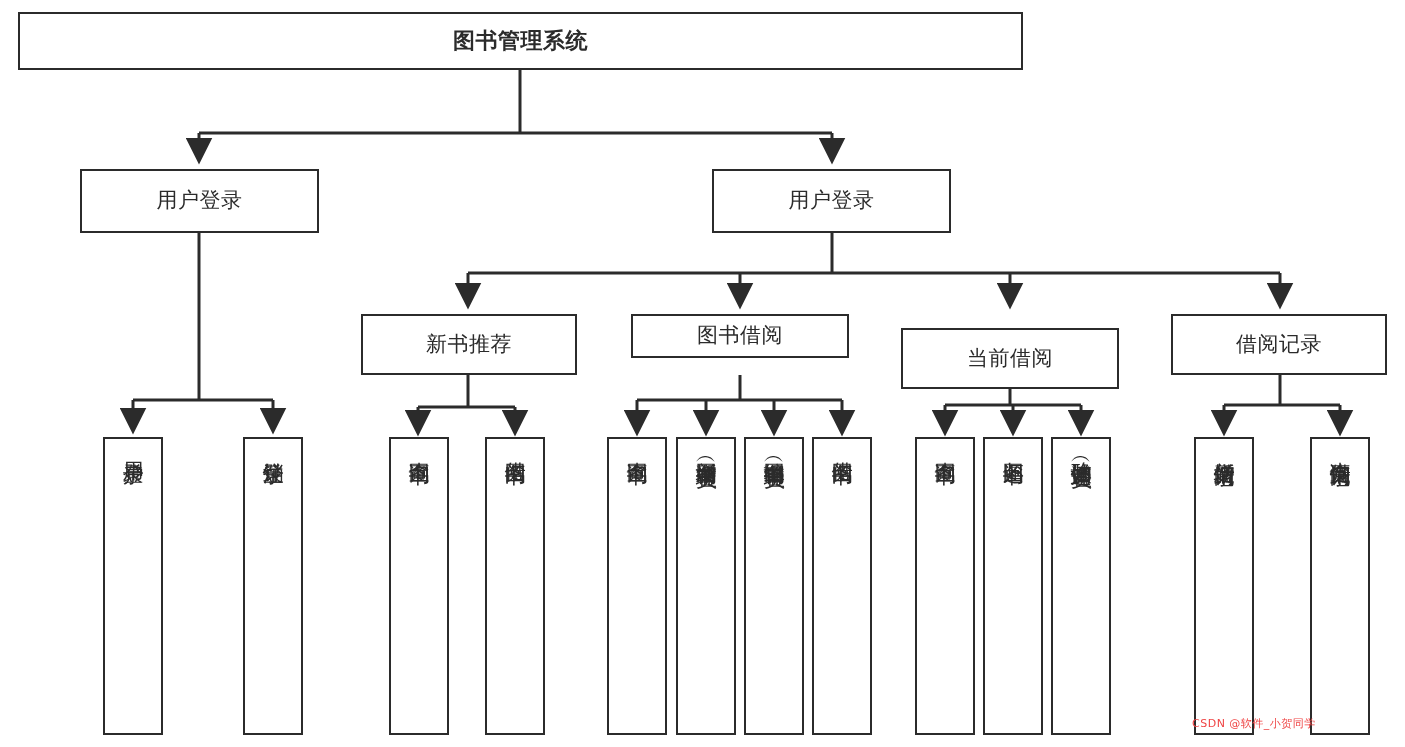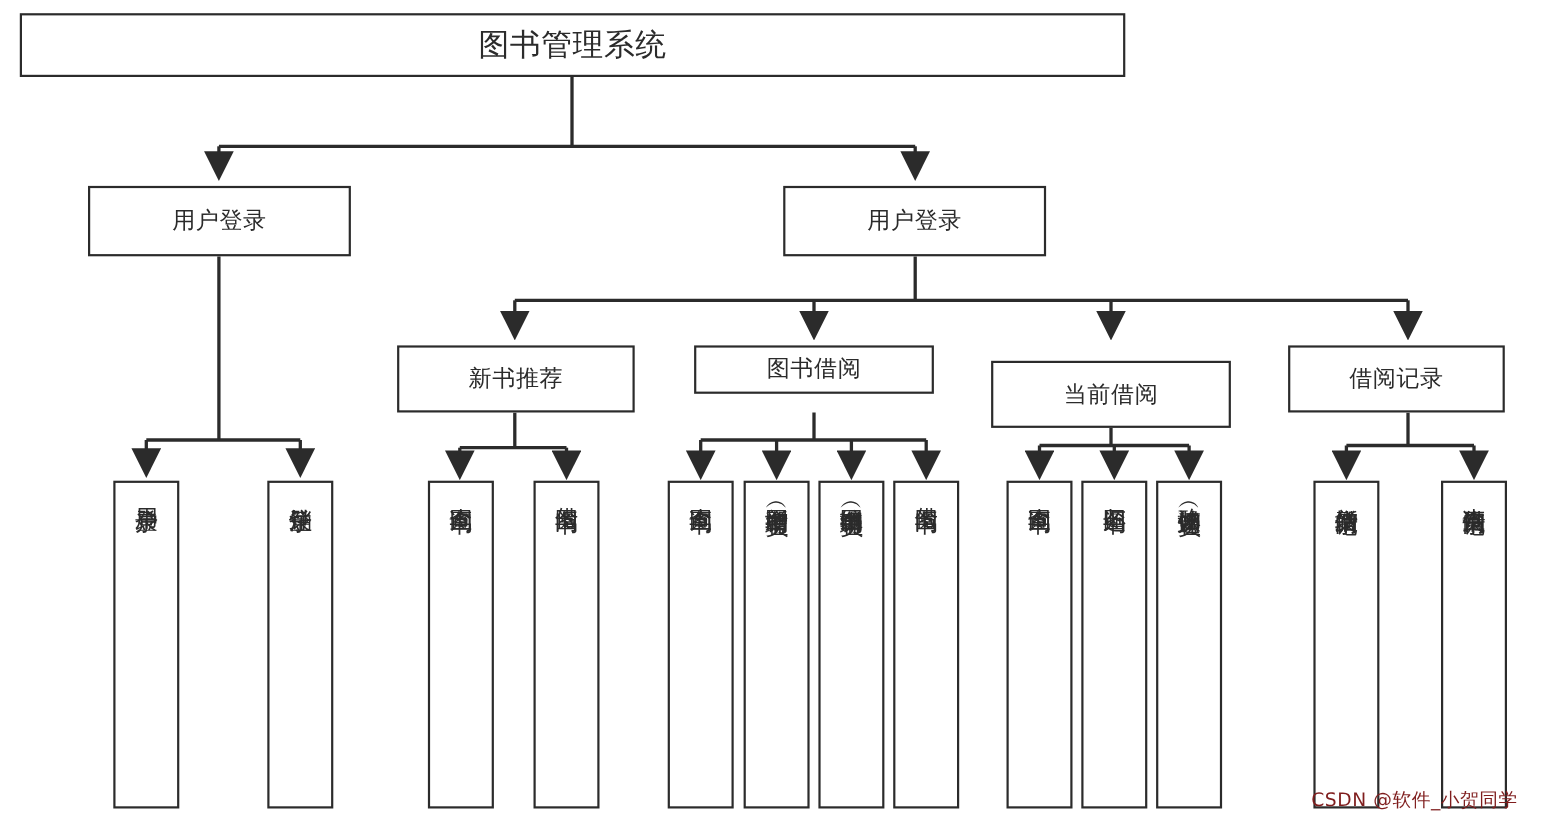--- a/index.html
+++ b/index.html
@@ -39,39 +39,40 @@
     display: block;
     text-align: center;
     line-height: 1.22;
     letter-spacing: 0.5px;
   }
   .node.horiz .label {
     font-size: 21px;
     white-space: nowrap;
   }
   .node.horiz.root .label {
-    font-size: 28px;
+    font-size: 22px;
+    font-weight: bold;
   }
   .node.vert {
     align-items: flex-start;
     justify-content: center;
     padding-top: 6px;
   }
   .node.vert .label {
     writing-mode: vertical-rl;
     text-orientation: upright;
     font-size: 21px;
     line-height: 1.06;
     letter-spacing: 1px;
     white-space: nowrap;
   }
   .watermark {
     position: absolute;
-    color: #7f1d1d;
-    font-size: 17px;
+    color: #ef4444;
+    font-size: 11px;
     white-space: nowrap;
     letter-spacing: 0.5px;
   }
 </style>
 </head>
 <body>
 
 <div id="canvas">
 
   <svg class="edges" viewBox="0 0 1405 747">
@@ -137,21 +138,21 @@
 
   <div class="node horiz" style="left:361px; top:314px; width:216px; height:61px;">
     <span class="label">新书推荐</span>
   </div>
   <div class="node horiz" style="left:631px; top:314px; width:218px; height:44px;">
     <span class="label">图书借阅</span>
   </div>
   <div class="node horiz" style="left:901px; top:328px; width:218px; height:61px;">
     <span class="label">当前借阅</span>
   </div>
-  <div class="node horiz" style="left:1171px; top:314px; width:197px; height:61px;">
+  <div class="node horiz" style="left:1171px; top:314px; width:216px; height:61px;">
     <span class="label">借阅记录</span>
   </div>
 
   <div class="node vert" style="left:103px; top:437px; width:60px; height:298px;">
     <span class="label">用户登录</span>
   </div>
   <div class="node vert" style="left:243px; top:437px; width:60px; height:298px;">
     <span class="label">注销登录</span>
   </div>
 

